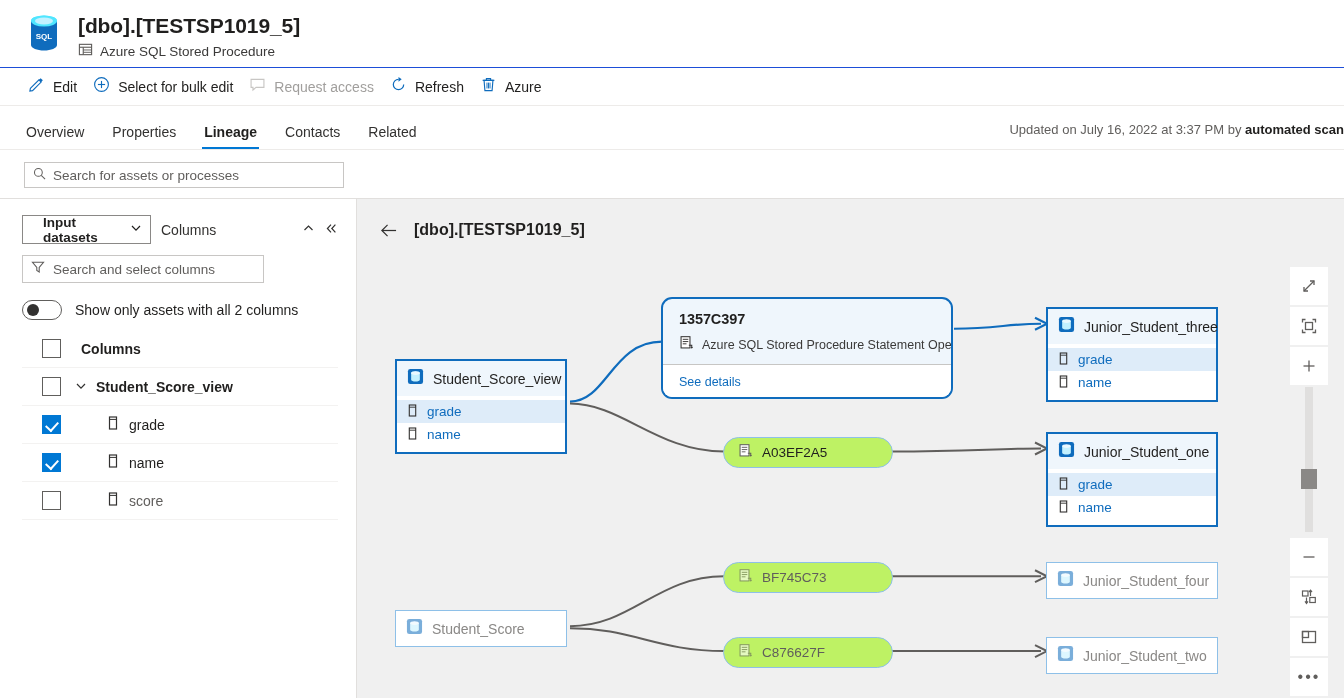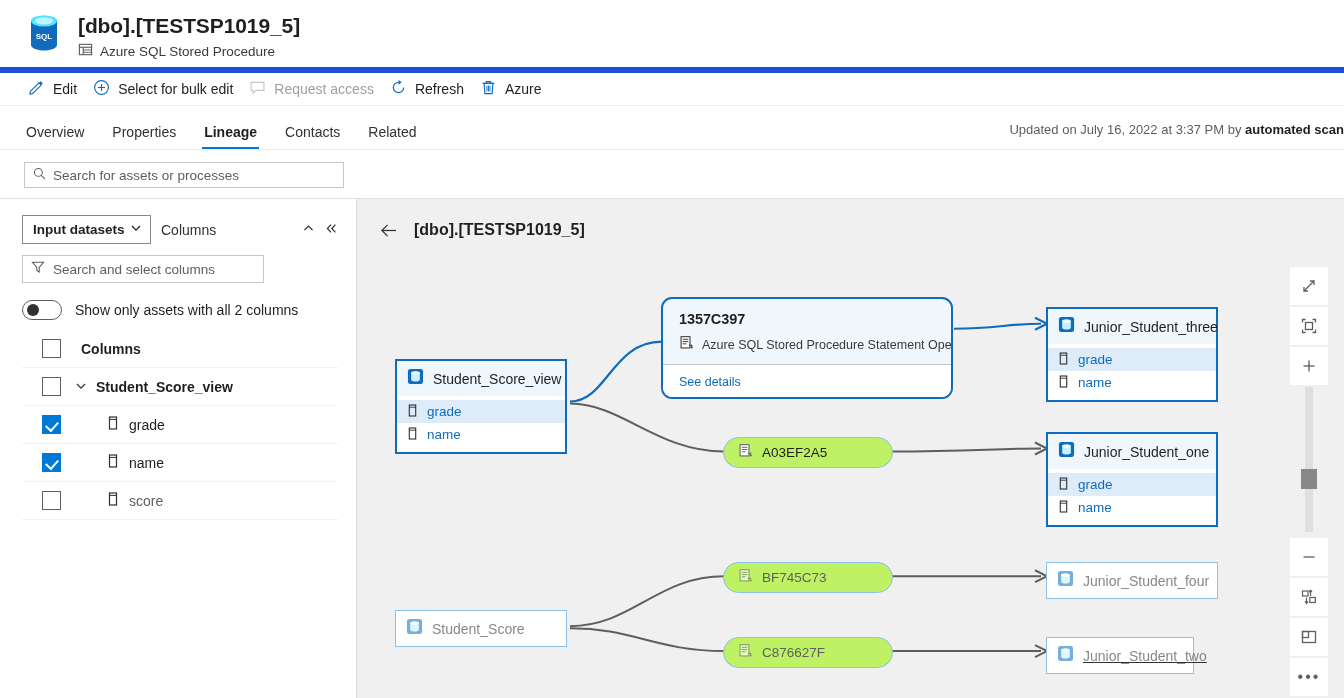--- a/index.html
+++ b/index.html
@@ -16,21 +16,21 @@
   
   .header { display: flex; align-items: flex-start; padding: 12px 0 10px 24px; height: 67px; }
   .hdr-icon { width: 40px; height: 42px; margin-right: 14px; position: relative; flex: 0 0 auto; }
   .hdr-texts { display: flex; flex-direction: column; padding-top: 1px; }
   .hdr-title { font-size: 21px; font-weight: 600; color: #201f1e; letter-spacing: -0.1px; line-height: 26px; }
   .hdr-sub { display: flex; align-items: center; gap: 7px; margin-top: 3px; }
   .hdr-sub-text { font-size: 13.5px; color: #3b3a39; }
 
   
   .cmdbar {
-    height: 39px; border-top: 6px solid #1d4ed8; border-bottom: 1px solid #edebe9;
+    height: 39px; border-top: 1px solid #1d4ed8; border-bottom: 1px solid #edebe9;
     display: flex; align-items: center; padding-left: 24px; gap: 0px;
   }
   .cmd { display: flex; align-items: center; gap: 8px; padding: 0 12px 0 4px; height: 38px; cursor: pointer; }
   .cmd-label { font-size: 14px; color: #201f1e; }
   .cmd.disabled { cursor: default; }
   .cmd.disabled .cmd-label { color: #a19f9d; }
 
   
   .tabsrow { height: 44px; display: flex; align-items: flex-end; border-bottom: 1px solid #edebe9; position: relative; }
   .tabs { display: flex; padding-left: 24px; gap: 24px; }
@@ -53,21 +53,21 @@
 
   
   .body { position: absolute; top: 198px; left: 0; right: 0; bottom: 0; display: flex; }
   .leftpanel {
     width: 357px; border-right: 1px solid #e1dfdd; border-top: 1px solid #e1dfdd;
     background: #fff; padding: 16px 18px 0 22px; position: relative;
   }
   .lp-row1 { display: flex; align-items: center; gap: 10px; }
   .dropdown {
     border: 1px solid #8a8886; background: #fff; height: 29px; width: 129px;
-    display: flex; align-items: center; justify-content: space-between; padding: 0 8px 0 10px; cursor: pointer;
+    display: flex; align-items: center; justify-content: space-between; padding: 0 8px 0 20px; cursor: pointer;
   }
   .dropdown span { font-size: 13.5px; font-weight: 600; color: #201f1e; }
   .lp-colhdr { font-size: 14px; color: #323130; }
   .lp-chevrons { margin-left: auto; display: flex; gap: 10px; align-items: center; }
   .lp-search {
     margin-top: 11px; width: 242px; height: 28px; border: 1px solid #c8c6c4; background: #fff;
     display: flex; align-items: center; gap: 8px; padding: 0 8px;
   }
   .lp-search .ph { font-size: 13.5px; color: #605e5c; }
 
@@ -579,21 +579,21 @@
               <svg width="17" height="17" viewBox="0 0 18 18" opacity="0.55">
                 <rect x="1" y="1" width="16" height="16" rx="2.5" fill="#0f6cbd"></rect>
                 <path d="M4.4 5.4 V12.4 C4.4 13.5 6.5 14.3 9 14.3 C11.5 14.3 13.6 13.5 13.6 12.4 V5.4 Z" fill="#c3f1ff"></path>
                 <ellipse cx="9" cy="5.4" rx="4.6" ry="1.9" fill="#eaf9ff"></ellipse>
               </svg>
             </span>
             <span class="ds-hdr-title">Junior_Student_four</span>
           </div>
         </div>
 
-        <div class="node ds-node dim" style="left:689px; top:438px; width:148px;text-decoration:underline;">
+        <div class="node ds-node dim" style="left:689px; top:438px; width:172px;">
           <div class="ds-hdr">
             <span>
               <svg width="17" height="17" viewBox="0 0 18 18" opacity="0.55">
                 <rect x="1" y="1" width="16" height="16" rx="2.5" fill="#0f6cbd"></rect>
                 <path d="M4.4 5.4 V12.4 C4.4 13.5 6.5 14.3 9 14.3 C11.5 14.3 13.6 13.5 13.6 12.4 V5.4 Z" fill="#c3f1ff"></path>
                 <ellipse cx="9" cy="5.4" rx="4.6" ry="1.9" fill="#eaf9ff"></ellipse>
               </svg>
             </span>
             <span class="ds-hdr-title">Junior_Student_two</span>
           </div>

